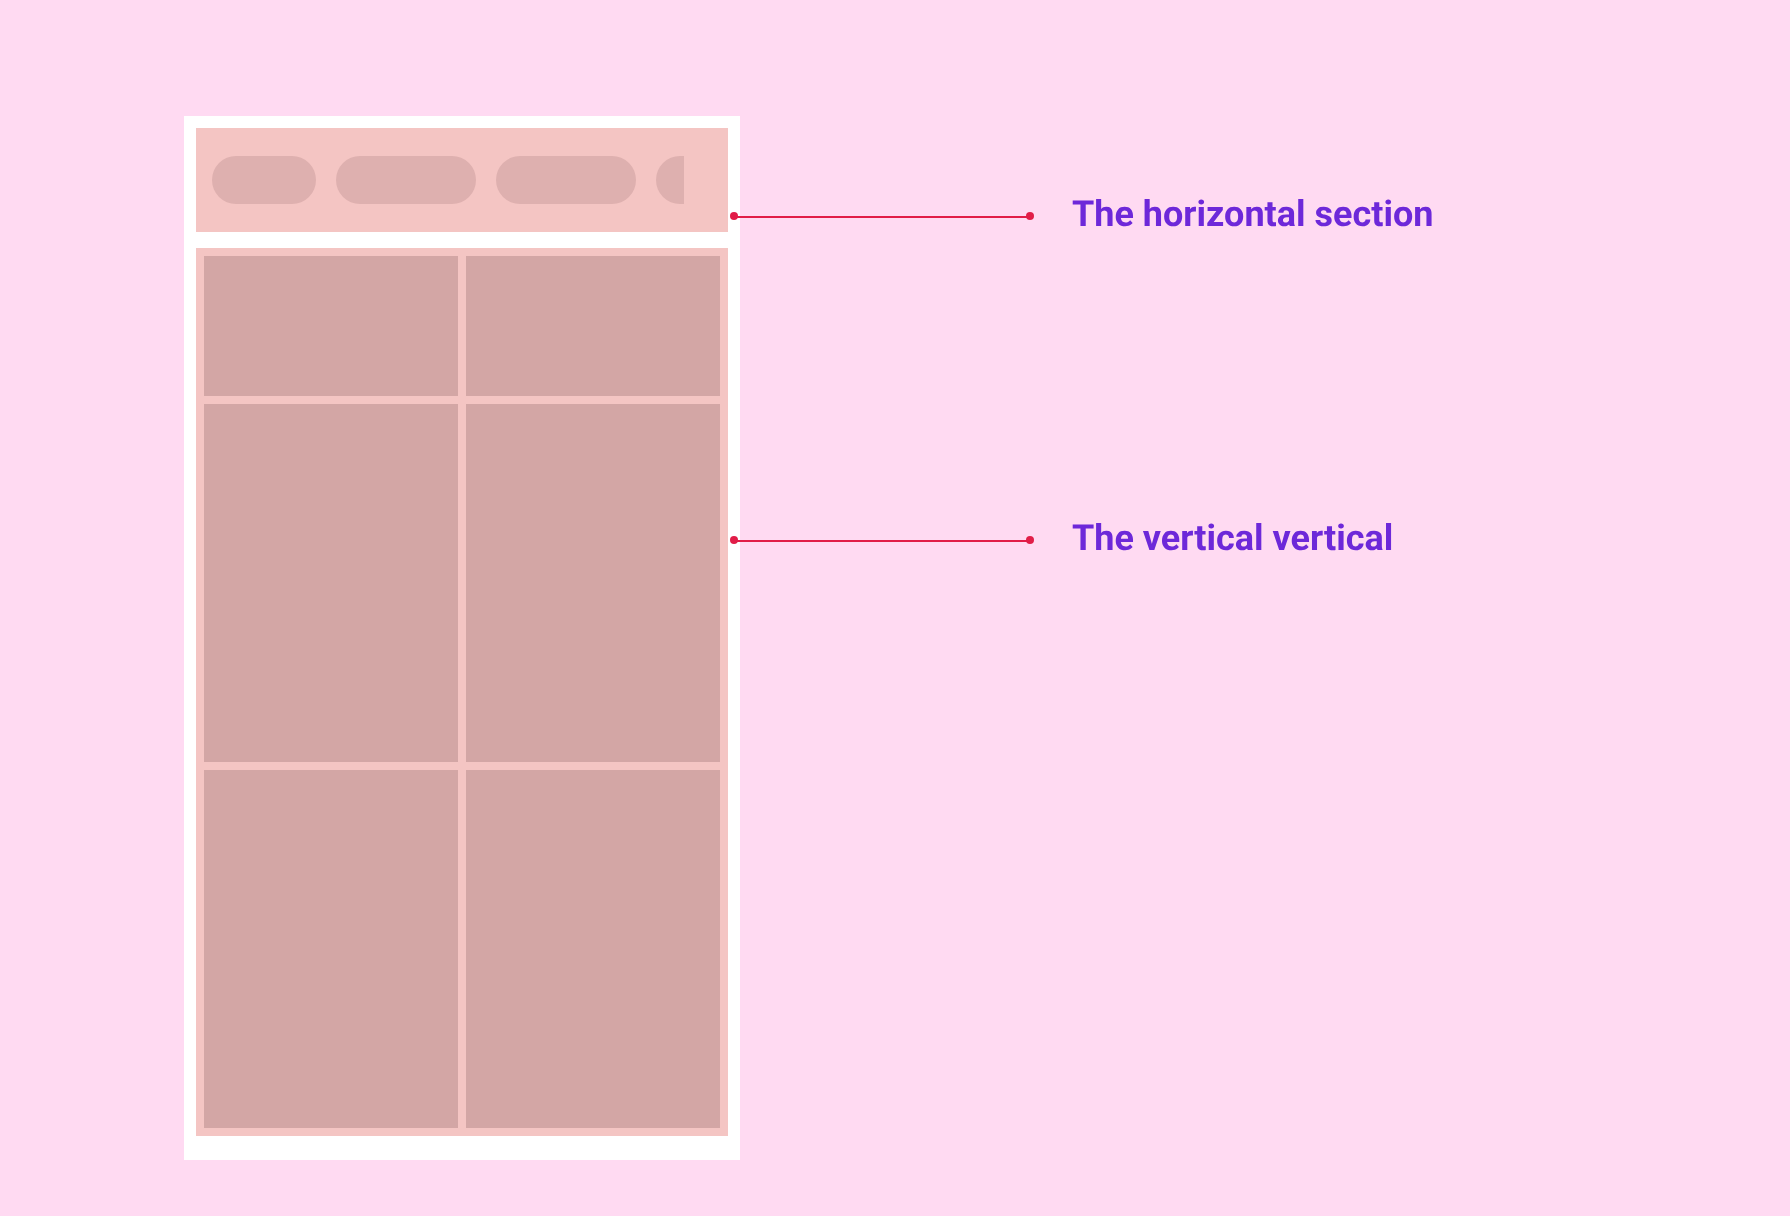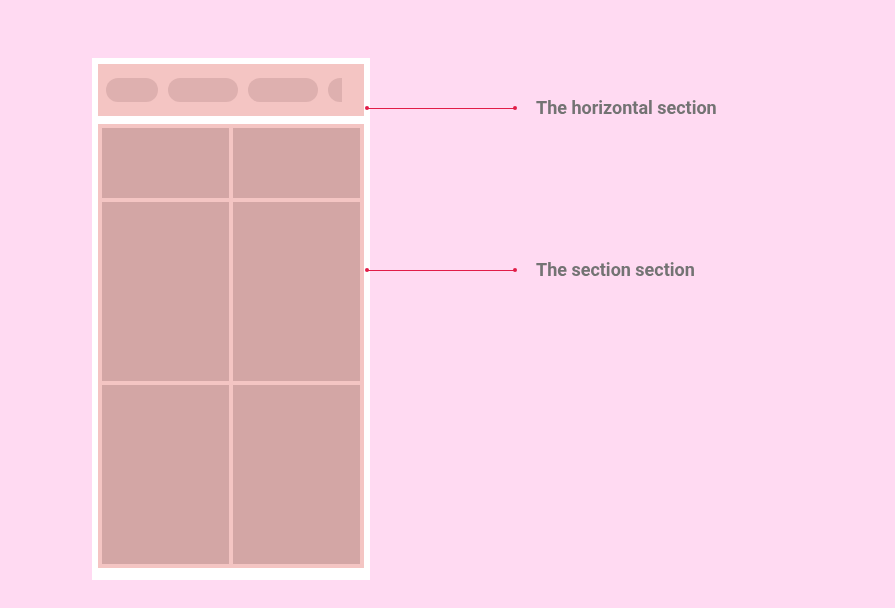--- a/index.html
+++ b/index.html
@@ -70,21 +70,21 @@
   .callout-dot-start, .callout-dot-end {
     position: absolute;
     width: 4px;
     height: 4px;
     background: #e11d48;
     border-radius: 50%;
     transform: translate(-2px, -2px);
   }
   .callout-text {
     position: absolute;
-    color: #737373;
+    color: #6d28d9;
     font-size: 18px;
     font-weight: 700;
     white-space: nowrap;
   }
 </style>
 </head>
 <body>
 
 <div class="device-frame">
   <div class="horizontal-section">
@@ -107,14 +107,14 @@
   <div class="callout-dot-start" style="left:367px; top:108px;"></div>
   <div class="callout-line" style="left:367px; top:108px; width:148px;"></div>
   <div class="callout-dot-end" style="left:515px; top:108px;"></div>
   <div class="callout-text" style="left:536px; top:97px;">The horizontal section</div>
 </div>
 
 <div class="callout">
   <div class="callout-dot-start" style="left:367px; top:270px;"></div>
   <div class="callout-line" style="left:367px; top:270px; width:148px;"></div>
   <div class="callout-dot-end" style="left:515px; top:270px;"></div>
-  <div class="callout-text" style="left:536px; top:259px;">The section section</div>
+  <div class="callout-text" style="left:536px; top:259px;">The vertical vertical</div>
 </div>
 
 </body></html>

